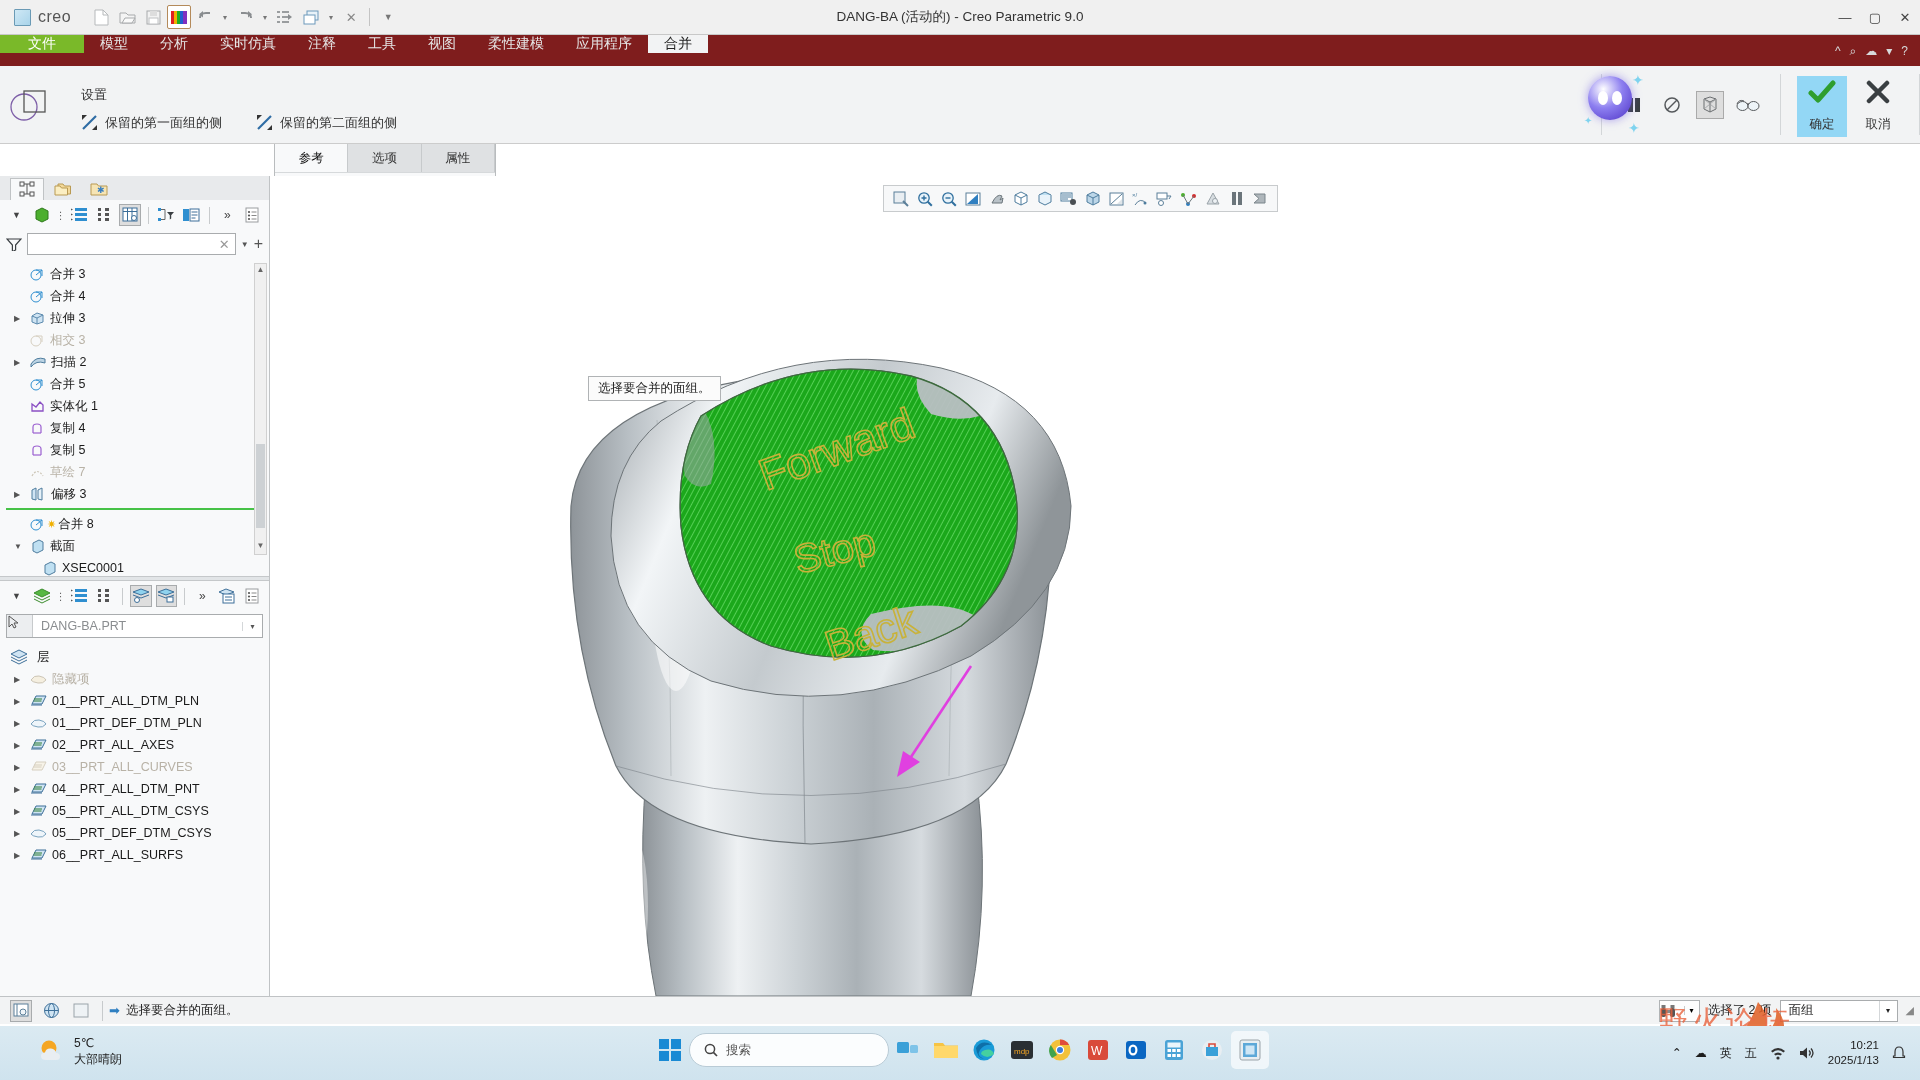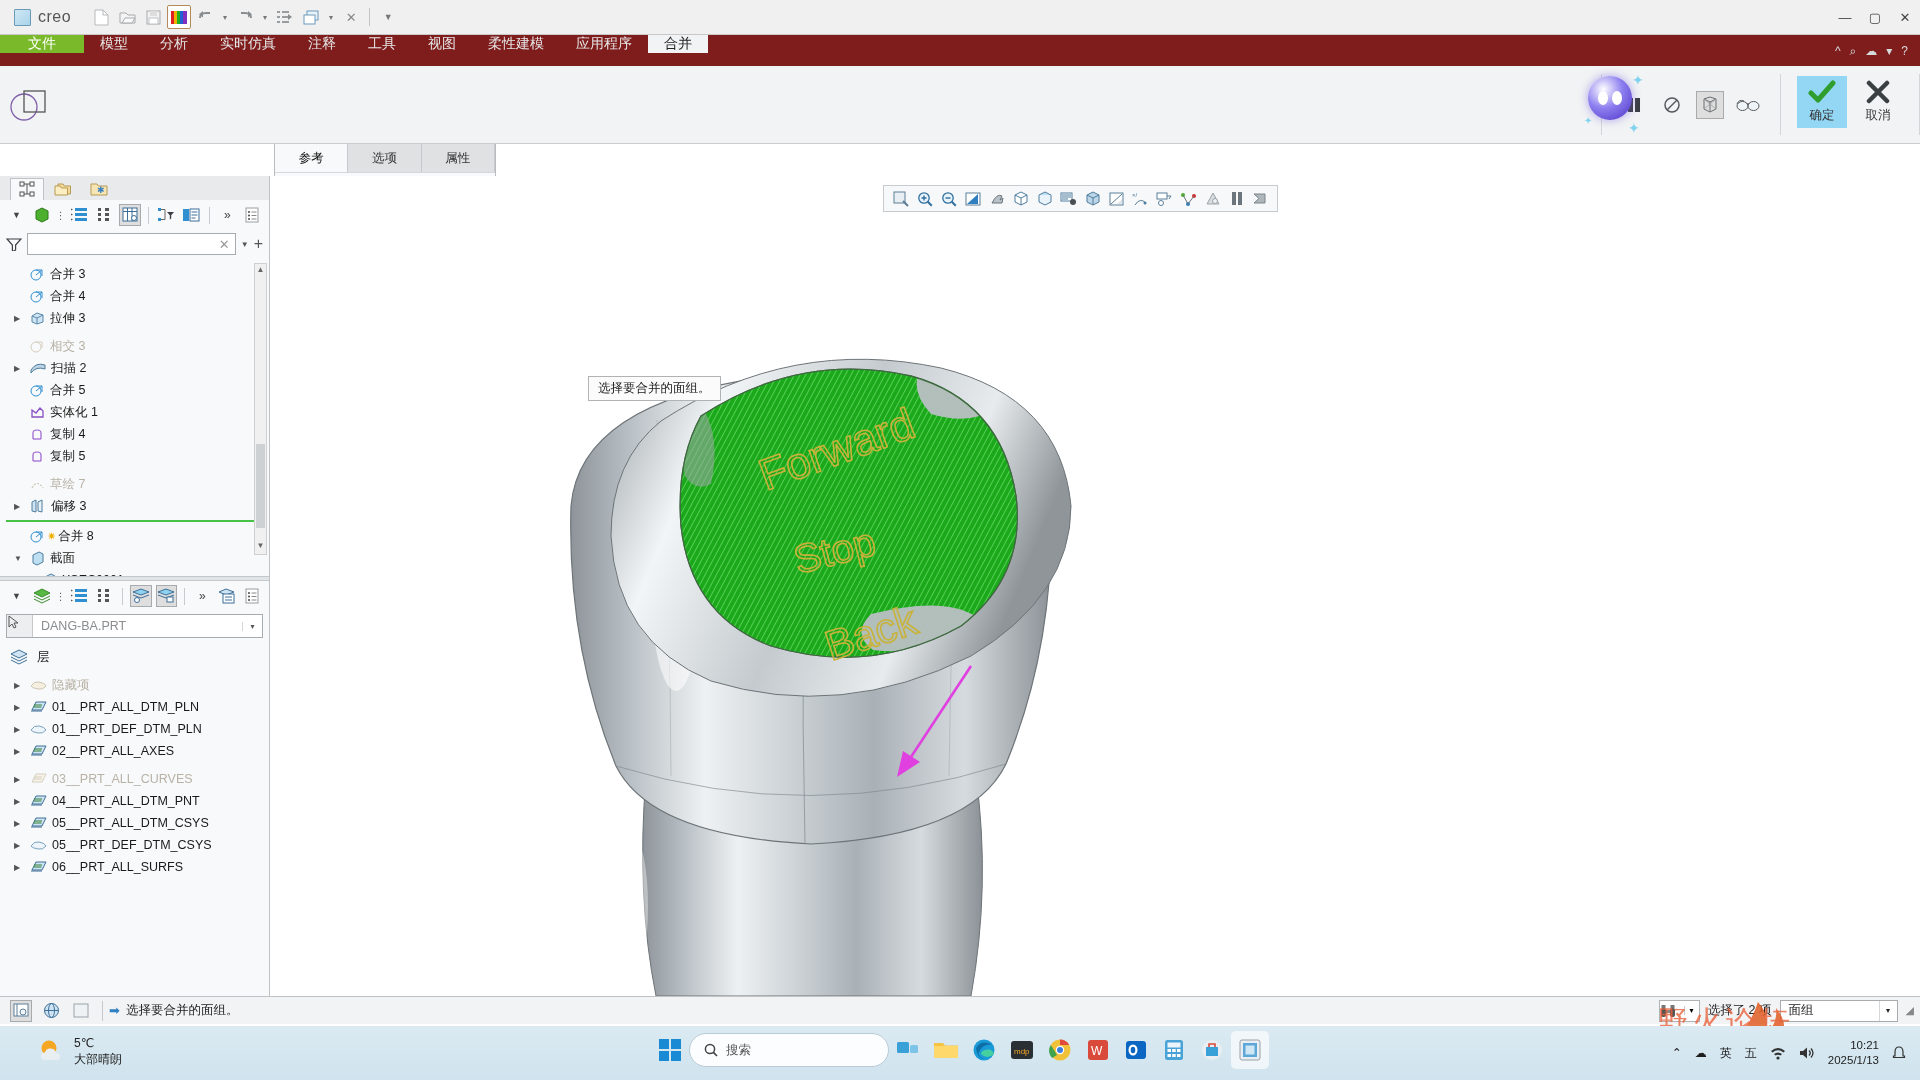--- a/index.html
+++ b/index.html
@@ -66,21 +66,21 @@
   .settings-col { padding: 8px 0 0 22px; }
   .settings-title { font-size: 13px; color: #333; margin-bottom: 10px; }
   .settings-row { display: flex; gap: 34px; }
   .chk-opt { display: flex; align-items: center; gap: 7px; font-size: 13px; color: #333; }
   .tool-icons { display: flex; align-items: center; gap: 10px; padding: 0 18px; }
   .ti { width: 28px; height: 28px; display: flex; align-items: center; justify-content: center; }
   .ti.sel { background: #dedede; border: 1px solid #aaa; }
   .ok-cancel { display: flex; align-items: flex-start; gap: 6px; padding: 10px 16px 0 16px; }
   .okc {
     width: 50px; display: flex; flex-direction: column; align-items: center;
-    gap: 3px; padding: 4px 0; font-size: 12.5px; color: #333;
+    gap: 12px; padding: 4px 0; font-size: 12.5px; color: #333;
   }
   .okc.hl { background: #93d7f5; }
   .helpbox {
     position: absolute; right: 8px; top: 2px; width: 330px; height: 72px;
     display: flex; font-size: 11.5px; color: #333; line-height: 1.45;
   }
   .helptext { flex: 1; padding: 4px 6px 0 0; }
   .helplink { color: #1a6fbd; text-decoration: underline; }
   .assistant { width: 66px; position: relative; }
   .orb {
@@ -131,21 +131,21 @@
   .ntb { width: 22px; height: 22px; display: flex; align-items: center; justify-content: center; }
   .ntb.sel { background: #dedede; border: 1px solid #a8abad; }
   .tbsep { width: 1px; height: 17px; background: #c8cbcd; margin: 0 3px; }
   .filter-row { display: flex; align-items: center; gap: 5px; height: 28px; padding: 0 6px; }
   .filter-input {
     flex: 1; height: 22px; border: 1px solid #a9acae; background: #fff;
     display: flex; align-items: center; padding: 0 5px; font-size: 12px; color: #333;
   }
   .tree { position: relative; padding: 5px 0 8px 0; overflow: hidden; }
   .trow { display: flex; align-items: center; height: 22px; font-size: 12.5px; color: #1a1a1a; padding-left: 14px; gap: 5px; }
-  .trow.dim { color: #b8b2a6; margin-top: 6px; }
+  .trow.dim { color: #b8b2a6; }
   .arrow { width: 11px; font-size: 8px; color: #555; }
   .insert-bar { height: 8px; position: relative; }
   .insert-bar::after {
     content: ""; position: absolute; left: 6px; right: 10px; top: 3px;
     height: 2px; background: #46c246;
   }
   .scroll-v {
     position: absolute; right: 2px; top: 5px; width: 13px; height: 292px;
     background: #f0f0f0; border: 1px solid #d0d0d0;
   }
@@ -299,20 +299,21 @@
         <span style="font-size:8px;color:#777">▾</span>
       </div>
       <div class="qat-btn">
         <span style="font-size:13px;color:#888">✕</span>
       </div>
       <div class="qat-sep"></div>
       <div class="qat-btn">
         <span style="font-size:9px;color:#777">▼</span>
       </div>
     </div>
+    <div class="title-text">DANG-BA (活动的) - Creo Parametric 9.0</div>
     <div class="win-ctrls">
       <div class="win-btn">—</div>
       <div class="win-btn">▢</div>
       <div class="win-btn close">✕</div>
     </div>
   </div>
 
   <div class="ribbon-tabs">
     <div class="rtab file">文件</div>
     <div class="rtab">模型</div>
@@ -335,20 +336,45 @@
 
   <div class="ribbon">
     <div class="rb-group">
       <div class="feat-icon">
         <svg width="42" height="40" viewBox="0 0 42 40">
           <circle cx="16" cy="22" r="13" fill="none" stroke="#7e5fa8" stroke-width="1.3"></circle>
           <rect x="16" y="6" width="21" height="21" fill="none" stroke="#555" stroke-width="1.3"></rect>
         </svg>
       </div>
       <div class="rb-sep"></div>
+      <div class="settings-col">
+        <div class="settings-title">设置</div>
+        <div class="settings-row">
+          <div class="chk-opt">
+            <span>
+              <svg width="17" height="17" viewBox="0 0 17 17">
+                  <path d="M2 15 L15 2" stroke="#2e6ca4" stroke-width="2.2"></path>
+                  <path d="M1 1 l0 5 l5 -5z" fill="#333"></path>
+                  <path d="M16 16 l-5 0 l5 -5z" fill="#333"></path>
+                </svg>
+            </span>
+            <span>保留的第一面组的侧</span>
+          </div>
+          <div class="chk-opt">
+            <span>
+              <svg width="17" height="17" viewBox="0 0 17 17">
+                  <path d="M2 15 L15 2" stroke="#2e6ca4" stroke-width="2.2"></path>
+                  <path d="M1 1 l0 5 l5 -5z" fill="#333"></path>
+                  <path d="M16 16 l-5 0 l5 -5z" fill="#333"></path>
+                </svg>
+            </span>
+            <span>保留的第二面组的侧</span>
+          </div>
+        </div>
+      </div>
     </div>
     <div class="rb-sep" style="margin-left:auto"></div>
     <div class="tool-icons">
       <div class="ti">
         <svg width="20" height="20" viewBox="0 0 20 20">
             <rect x="4" y="3" width="5" height="14" fill="#3a3f42"></rect>
             <rect x="11" y="3" width="5" height="14" fill="#3a3f42"></rect>
           </svg>
       </div>
       <div class="ti">

